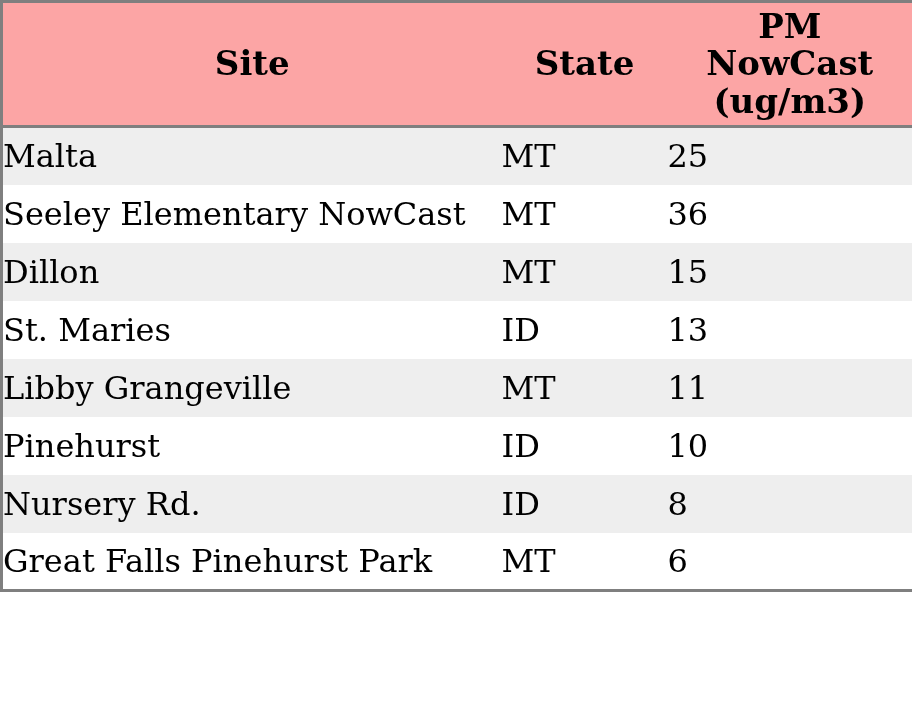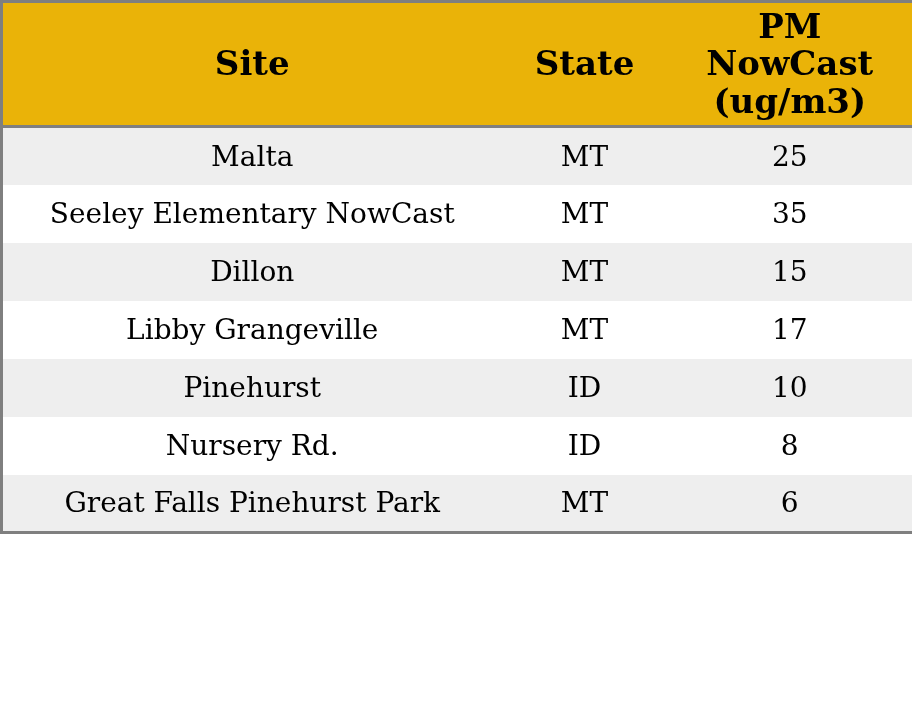--- a/index.html
+++ b/index.html
@@ -18,42 +18,41 @@
     width: 912px;
     border-collapse: collapse;
     table-layout: fixed;
     border: 3px solid #7f7f7f;
   }
   col.col-site  { width: 500px; }
   col.col-state { width: 166px; }
   col.col-value { width: 246px; }
 
   thead tr {
-    background: #eab308;
+    background: #fca5a5;
     height: 125px;
     margin-top: 12px;
   }
   th {
     font-size: 34px;
     font-weight: bold;
     text-align: center;
     vertical-align: middle;
     padding: 0;
     border-bottom: 3px solid #7f7f7f;
     line-height: 1.1;
   }
   .hdr-line { display: block; }
 
   tbody tr { height: 58px; }
   tbody tr:nth-child(odd)  { background: #eeeeee; }
   tbody tr:nth-child(even) { background: #ffffff; }
 
   td {
-    font-size: 28px;
-    text-align: center;
+    font-size: 32px;
     vertical-align: middle;
     padding: 0;
     white-space: nowrap;
   }
 </style>
 </head>
 <body>
 
 <table class="pm-table">
   <colgroup>
@@ -74,31 +73,36 @@
   </thead>
   <tbody>
     <tr>
       <td>Malta</td>
       <td>MT</td>
       <td>25</td>
     </tr>
     <tr>
       <td>Seeley Elementary NowCast</td>
       <td>MT</td>
-      <td>35</td>
+      <td>36</td>
     </tr>
     <tr>
       <td>Dillon</td>
       <td>MT</td>
       <td>15</td>
     </tr>
     <tr>
+      <td>St. Maries</td>
+      <td>ID</td>
+      <td>13</td>
+    </tr>
+    <tr>
       <td>Libby Grangeville</td>
       <td>MT</td>
-      <td>17</td>
+      <td>11</td>
     </tr>
     <tr>
       <td>Pinehurst</td>
       <td>ID</td>
       <td>10</td>
     </tr>
     <tr>
       <td>Nursery Rd.</td>
       <td>ID</td>
       <td>8</td>

